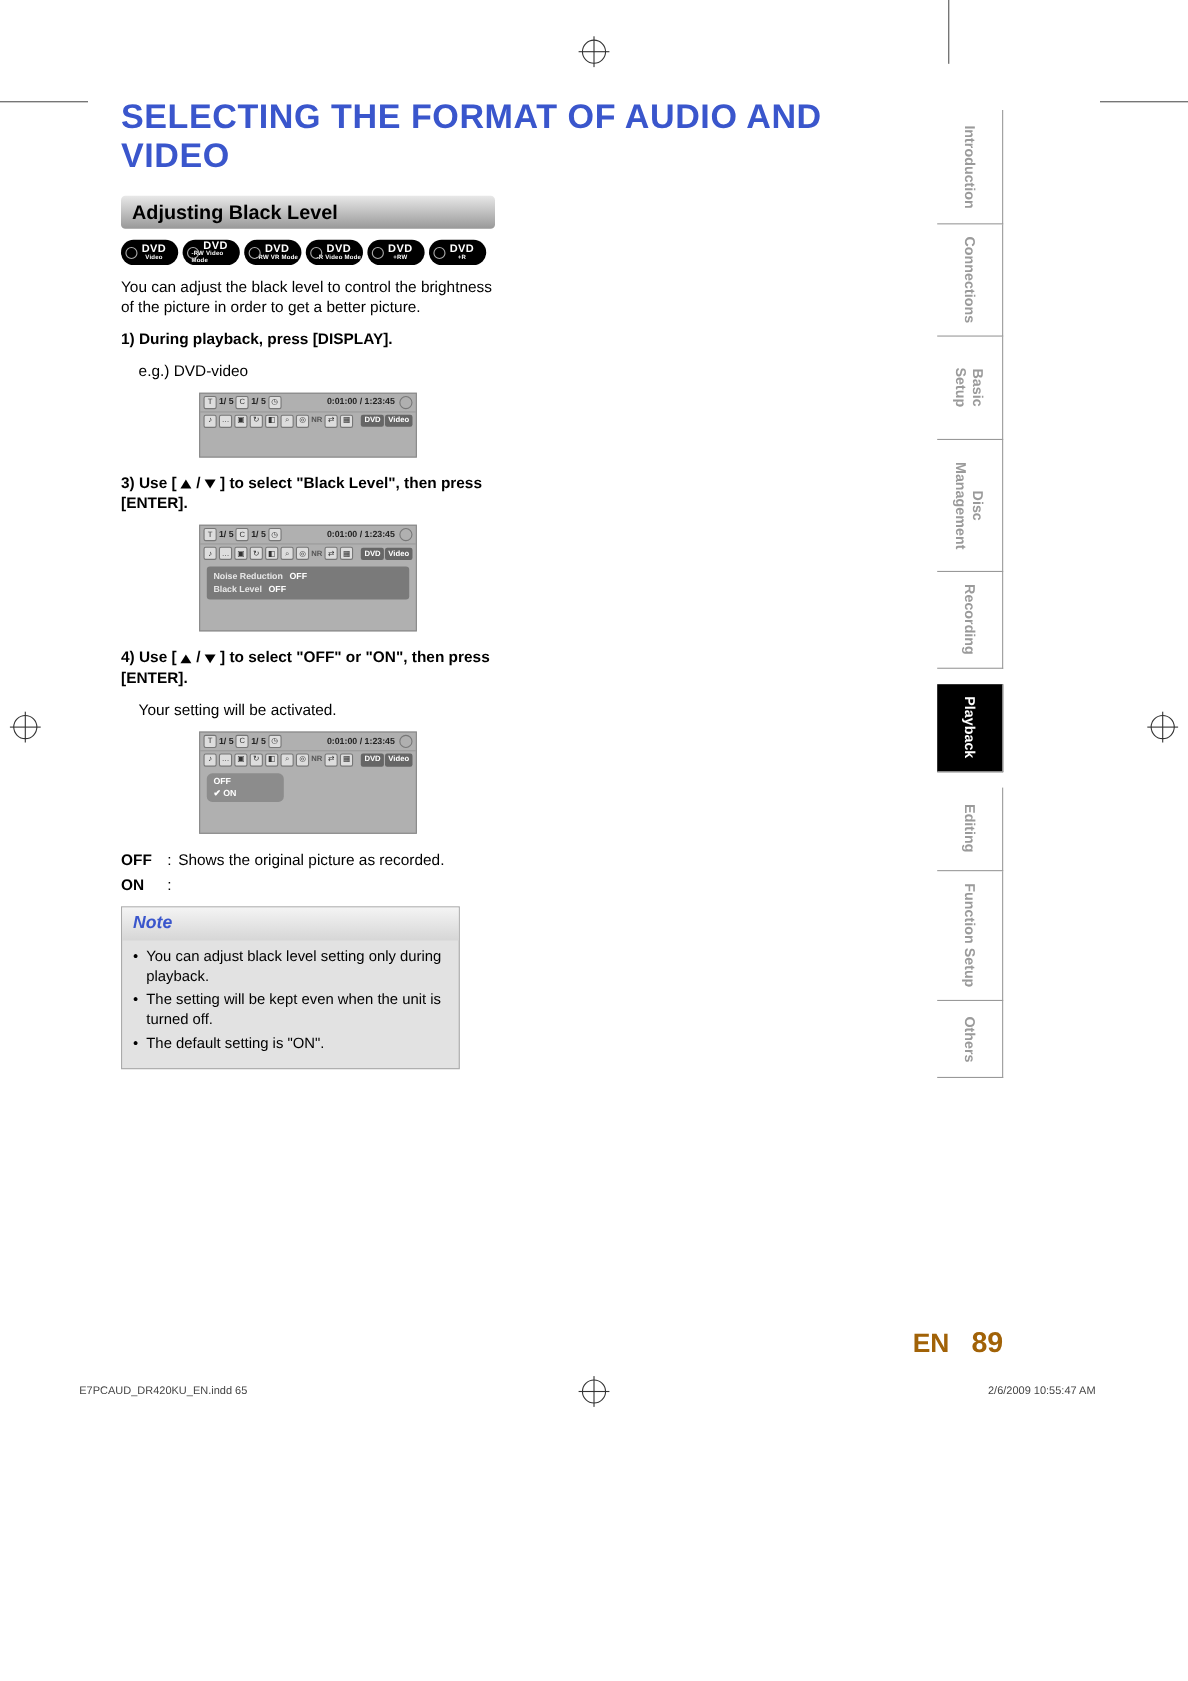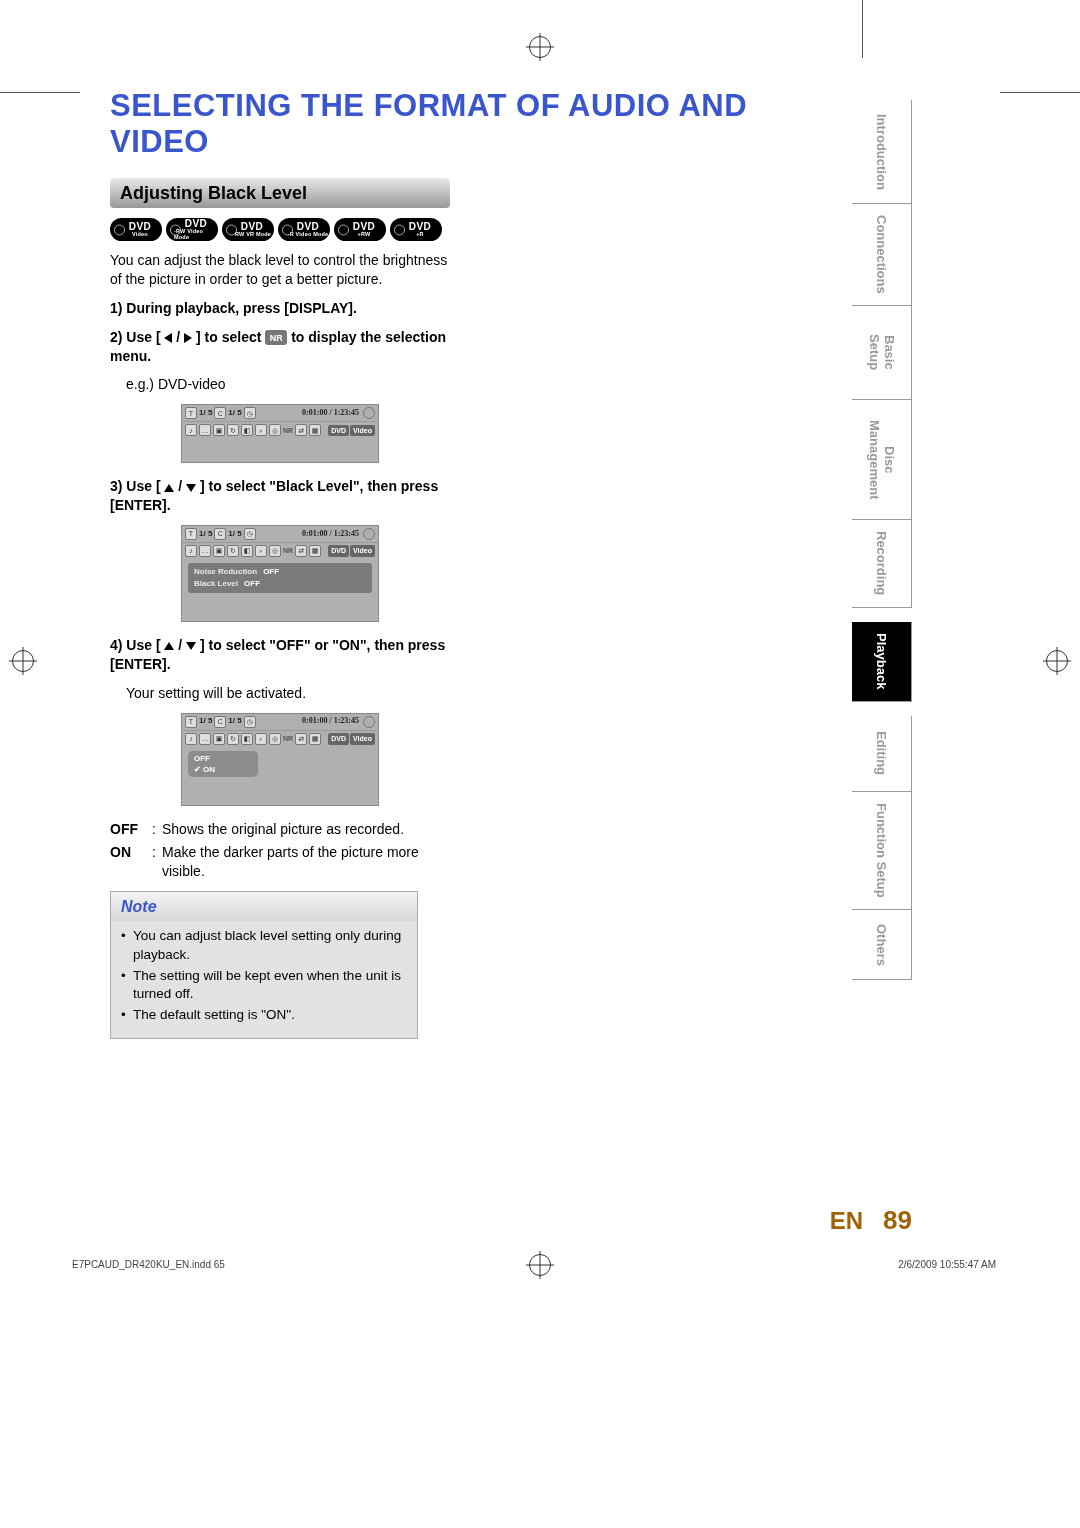--- a/index.html
+++ b/index.html
@@ -91,21 +91,21 @@
   .osd-row1, .osd-row2 {
     display:flex; align-items:center; gap:2px;
     font-size:8px; padding:2px 3px;
   }
   .osd-row1 { border-bottom:1px solid #999; }
   .osd-ico {
     width:12px; height:12px; background:#ddd; border:1px solid #777; border-radius:2px;
     display:flex; align-items:center; justify-content:center; font-size:7px; color:#333;
   }
   .osd-txt { font-weight:700; color:#222; }
-  .osd-time { margin-left:auto; font-weight:700; color:#222; font-size:8px;font-family:Liberation Serif, serif; }
+  .osd-time { margin-left:auto; font-weight:700; color:#222; font-size:8px; }
   .osd-cycle { width:12px; height:12px; border:1px solid #777; border-radius:50%; margin-left:2px; }
   .dvdvideo {
     margin-left:auto; display:flex; gap:1px;
   }
   .dvdvideo span { background:#666; color:#fff; font-size:7px; font-weight:700; padding:1px 3px; border-radius:2px; }
   .osd-row2 .nr { font-size:7px; color:#555; font-weight:700; }
   .osd-menu {
     margin:4px 6px; background:#7a7a7a; border-radius:3px; padding:3px 6px;
     font-size:8px; color:#e8e8e8; font-weight:700; line-height:1.5;
   }
@@ -213,29 +213,20 @@
         <span class="top">DVD</span>
         <span class="bot">+R</span>
       </div>
     </div>
 
   <div class="content">
     <p>You can adjust the black level to control the brightness of the picture in order to get a better picture.</p>
 
     <p class="step">1) During playback, press [DISPLAY].</p>
 
-    <p class="step">
-      <span>2) Use [</span>
-      <span class="tri l"></span>
-      <span> / </span>
-      <span class="tri r"></span>
-      <span>] to select </span>
-      <span class="nr-chip">NR</span>
-      <span> to display the selection menu.</span>
-    </p>
     <div class="after-step">e.g.) DVD-video</div>
 
     <div class="osd-figure">
       <div class="osd-row1">
         <span class="osd-ico">T</span>
         <span class="osd-txt">1/  5</span>
         <span class="osd-ico">C</span>
         <span class="osd-txt">1/  5</span>
         <span class="osd-ico">◷</span>
         <span class="osd-time">0:01:00 / 1:23:45</span>
@@ -337,21 +328,20 @@
     </div>
 
     <div class="def-row">
       <span class="k">OFF</span>
       <span class="c">:</span>
       <span class="v">Shows the original picture as recorded.</span>
     </div>
     <div class="def-row">
       <span class="k">ON</span>
       <span class="c">:</span>
-      <span class="v">Make the darker parts of the picture more visible.</span>
     </div>
 
     <div class="note-box">
       <div class="note-hdr">Note</div>
       <ul class="note-body" id="note-items">
           <li>You can adjust black level setting only during playback.</li>
           <li>The setting will be kept even when the unit is turned off.</li>
           <li>The default setting is "ON".</li>
         </ul>
     </div>

